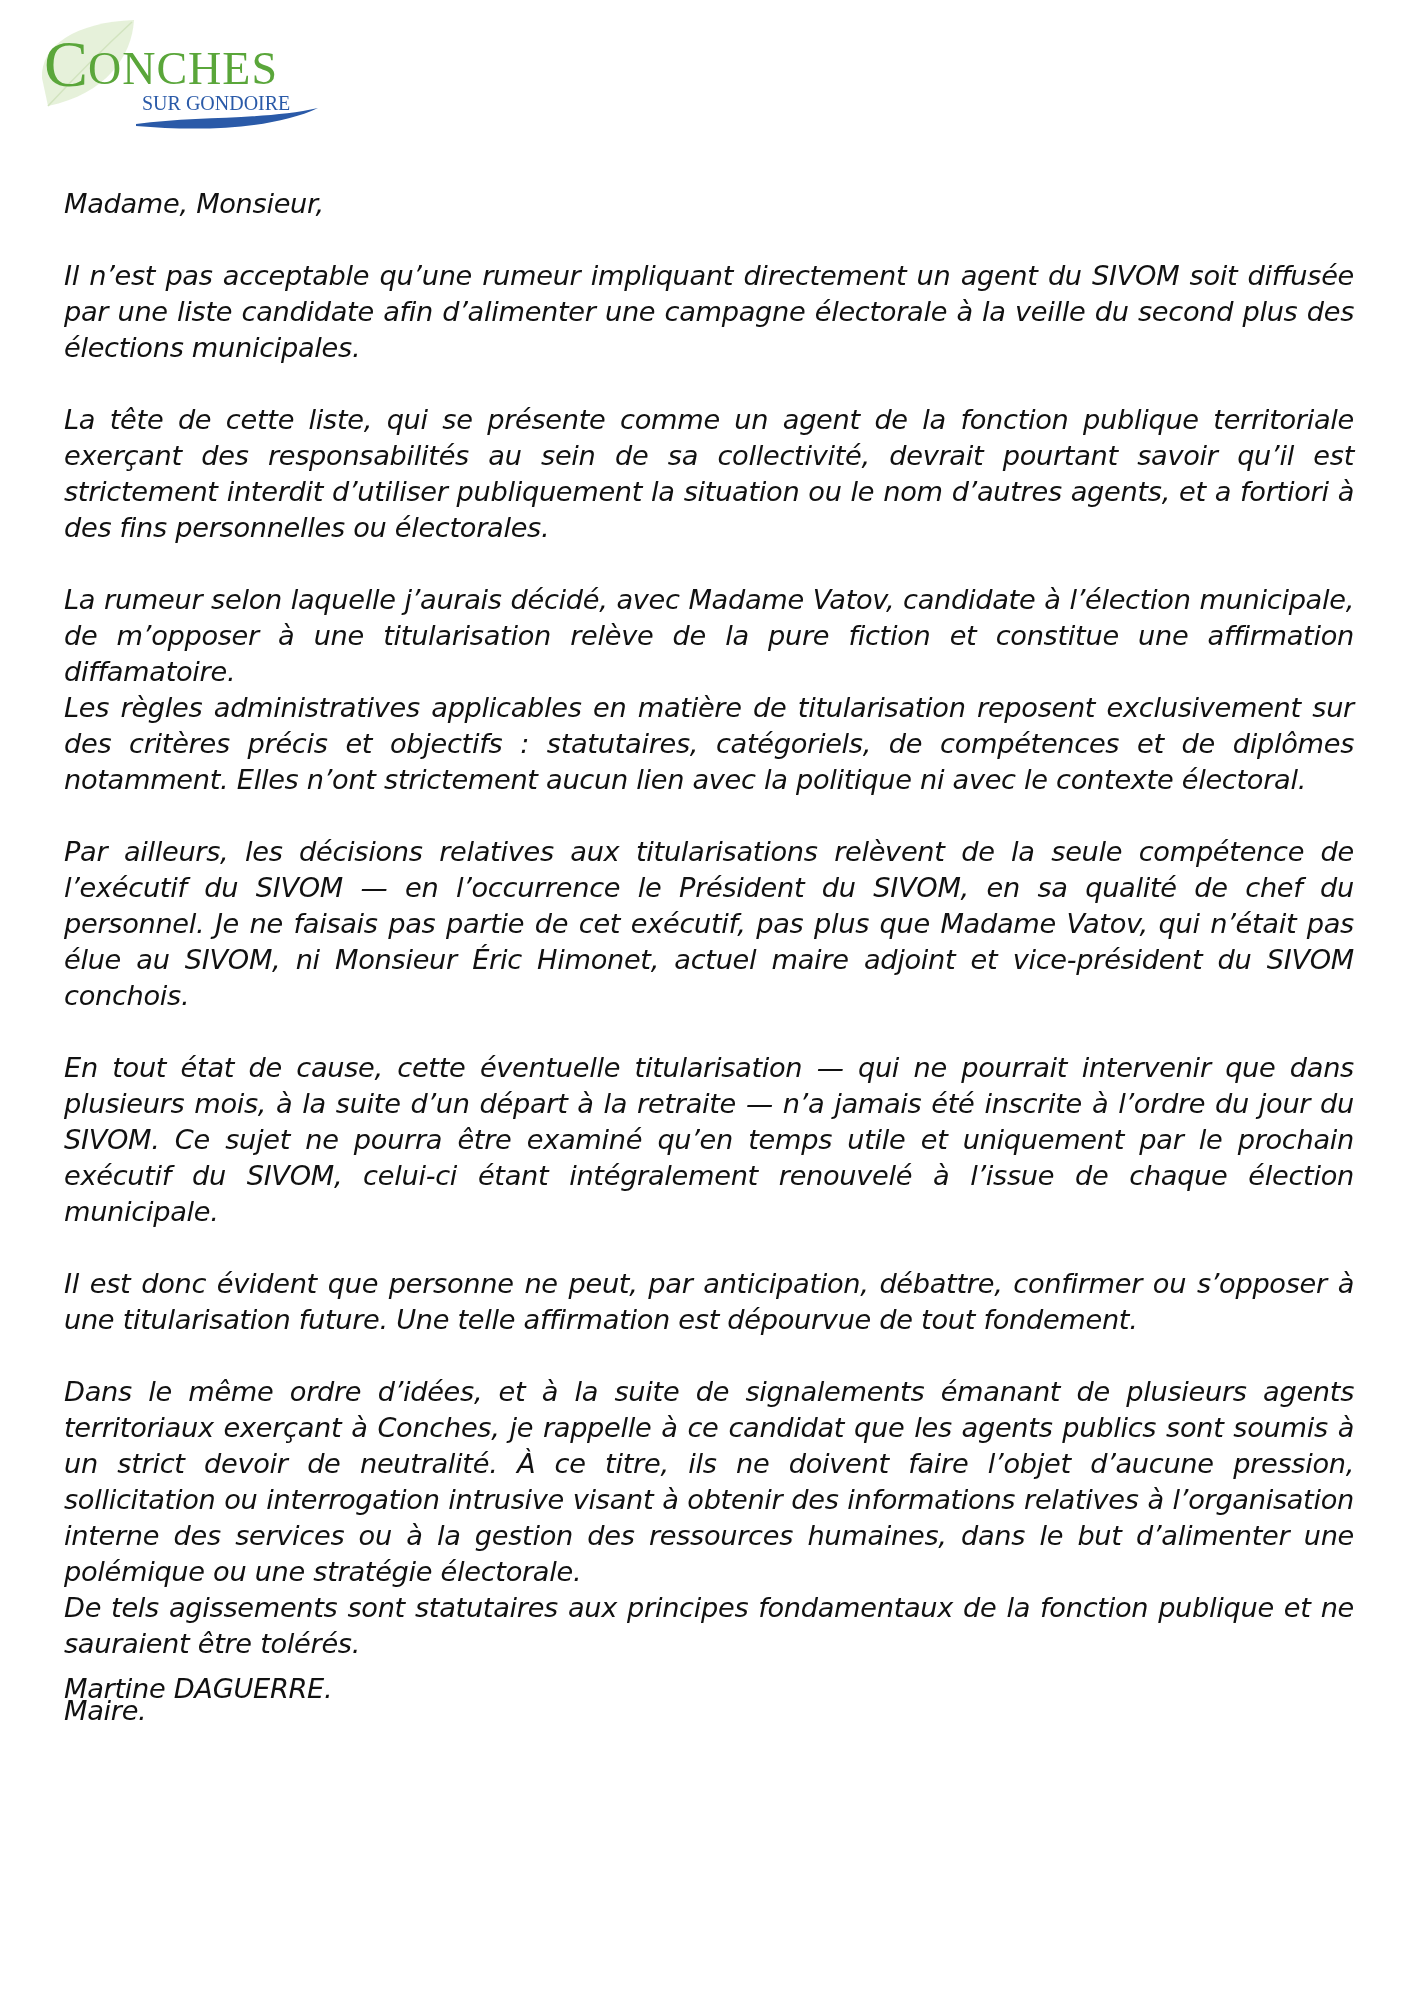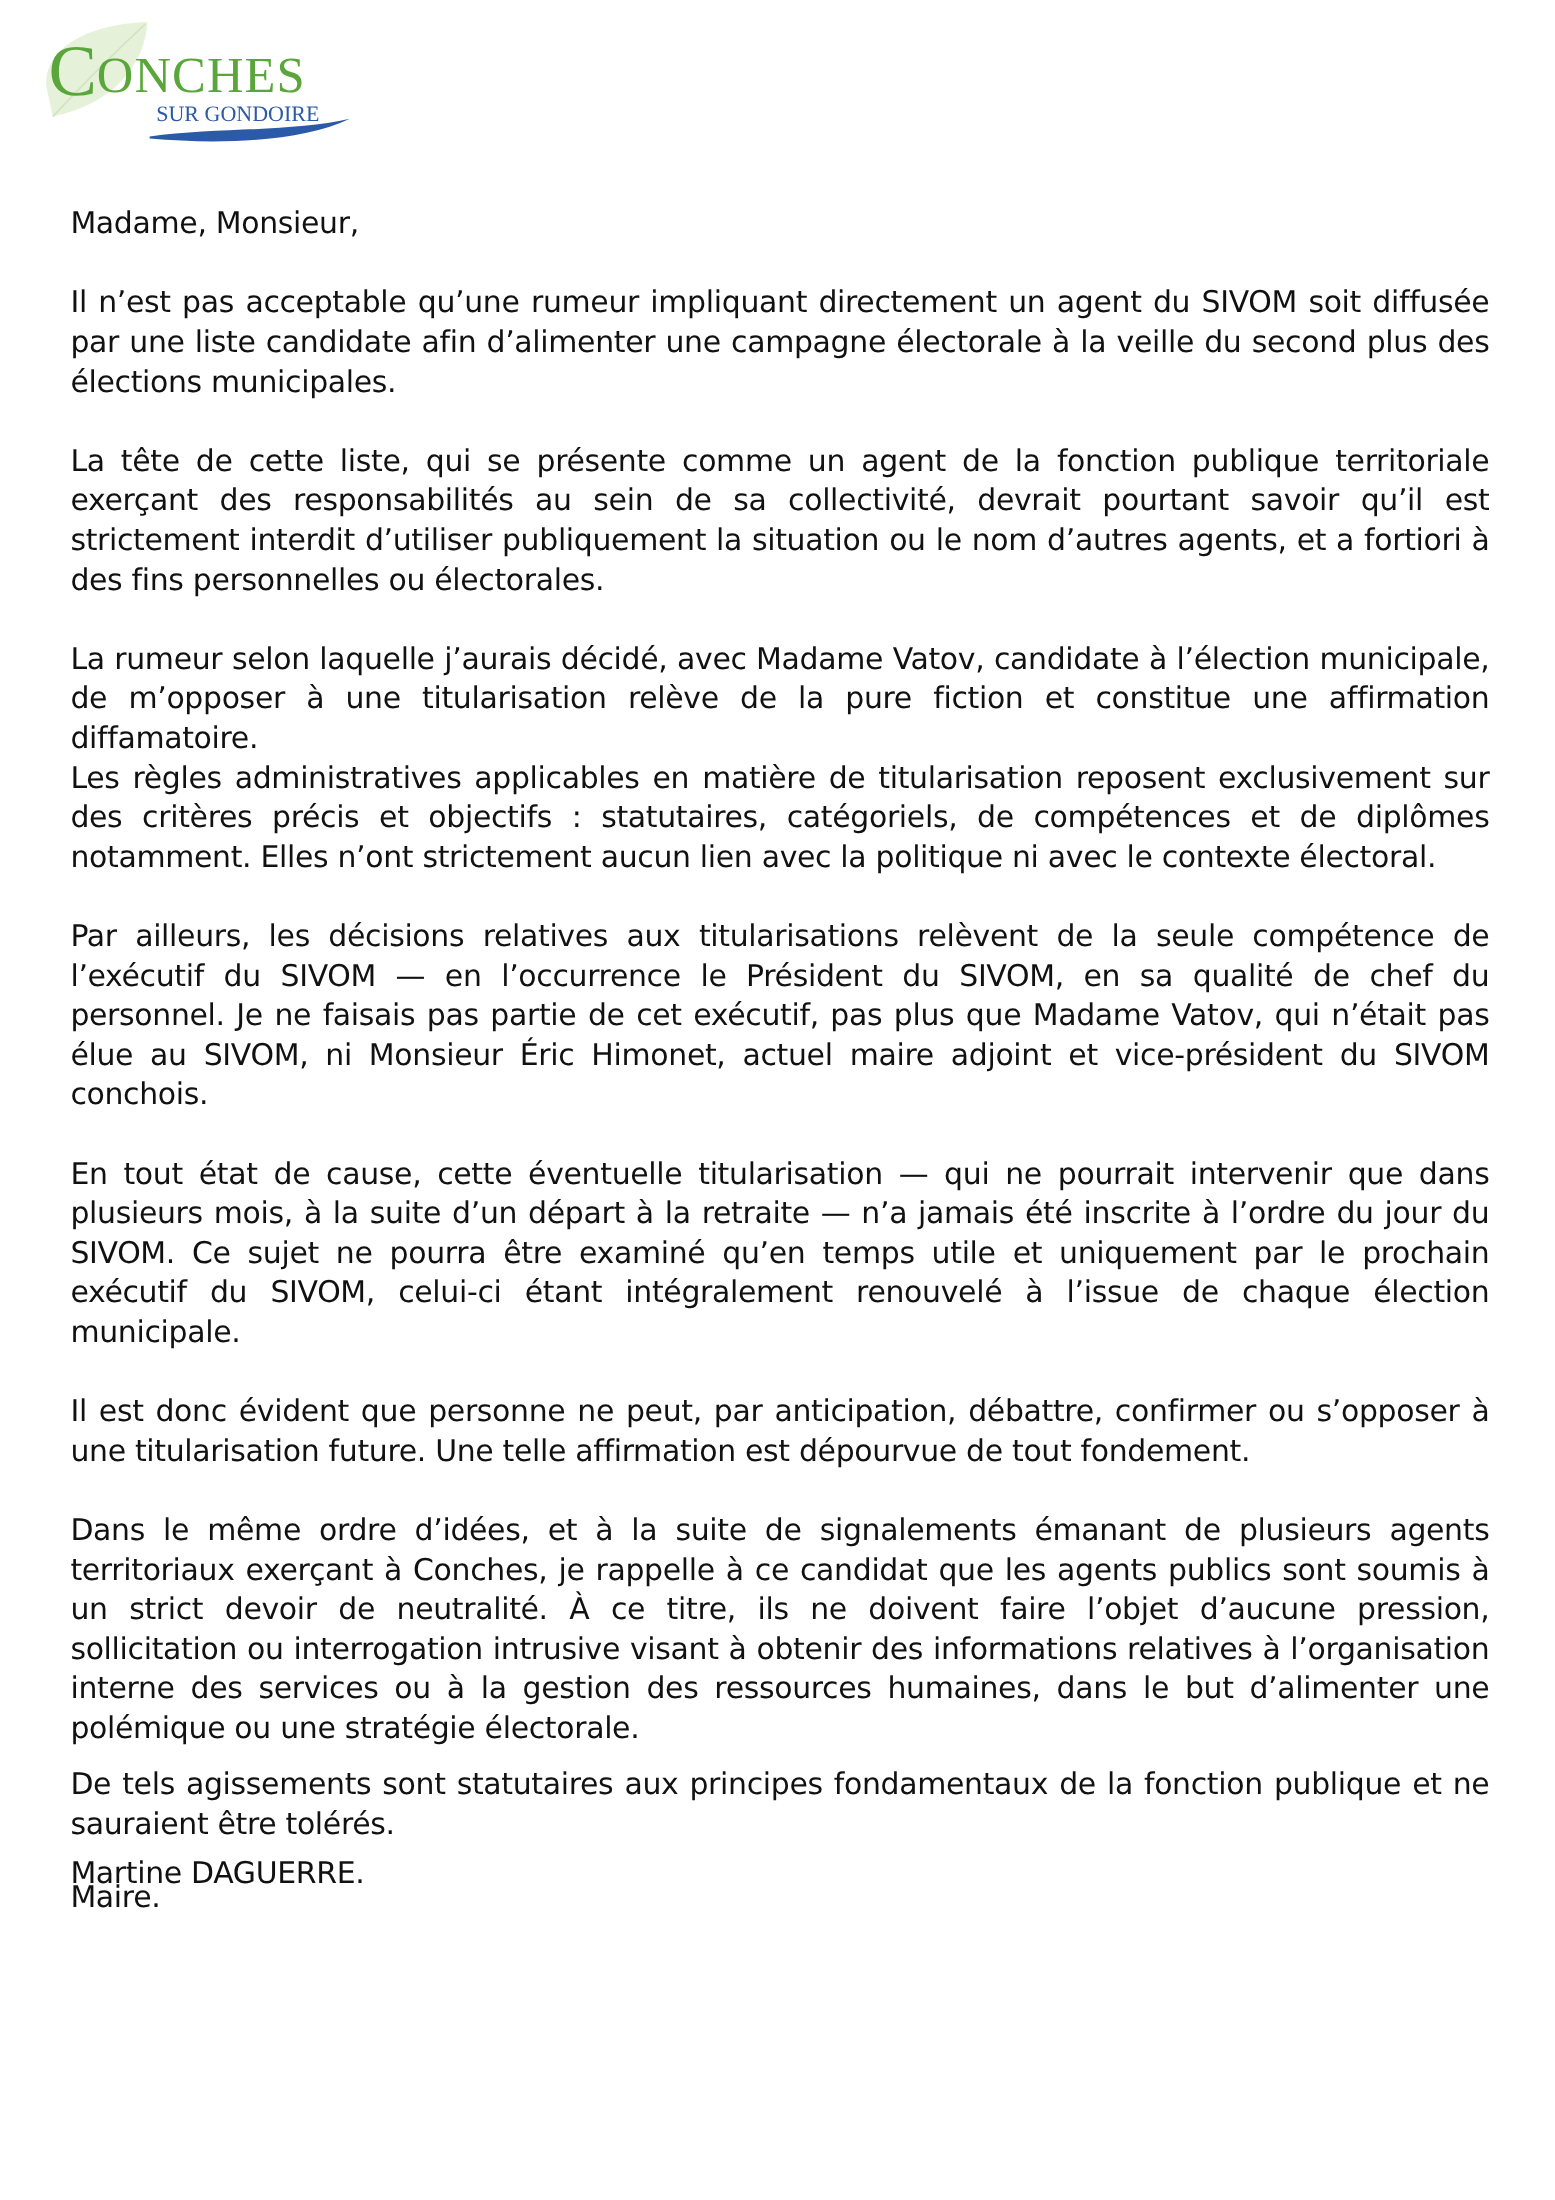--- a/index.html
+++ b/index.html
@@ -24,27 +24,28 @@
     }
     .logo svg { display: block; }
     .letter {
       position: absolute;
       left: 64px;
       top: 186px;
       width: 1290px;
       font-size: 27.2px;
       line-height: 36px;
       letter-spacing: -0.3px;
+      font-style: italic;
     }
     .letter p {
       margin: 0 0 36px 0;
       text-align: justify;
       text-align-last: left;
     }
-    .letter p.tight { margin-bottom: 0; margin-top: 15px; }
+    .letter p.tight { margin-bottom: 0; }
     .letter p.salutation { margin-bottom: 36px; }
     .signature {
       margin-top: 16px;
       line-height: 22px;
     }
     .signature div { white-space: nowrap; }
   </style>
 </head>
 <body>
 

